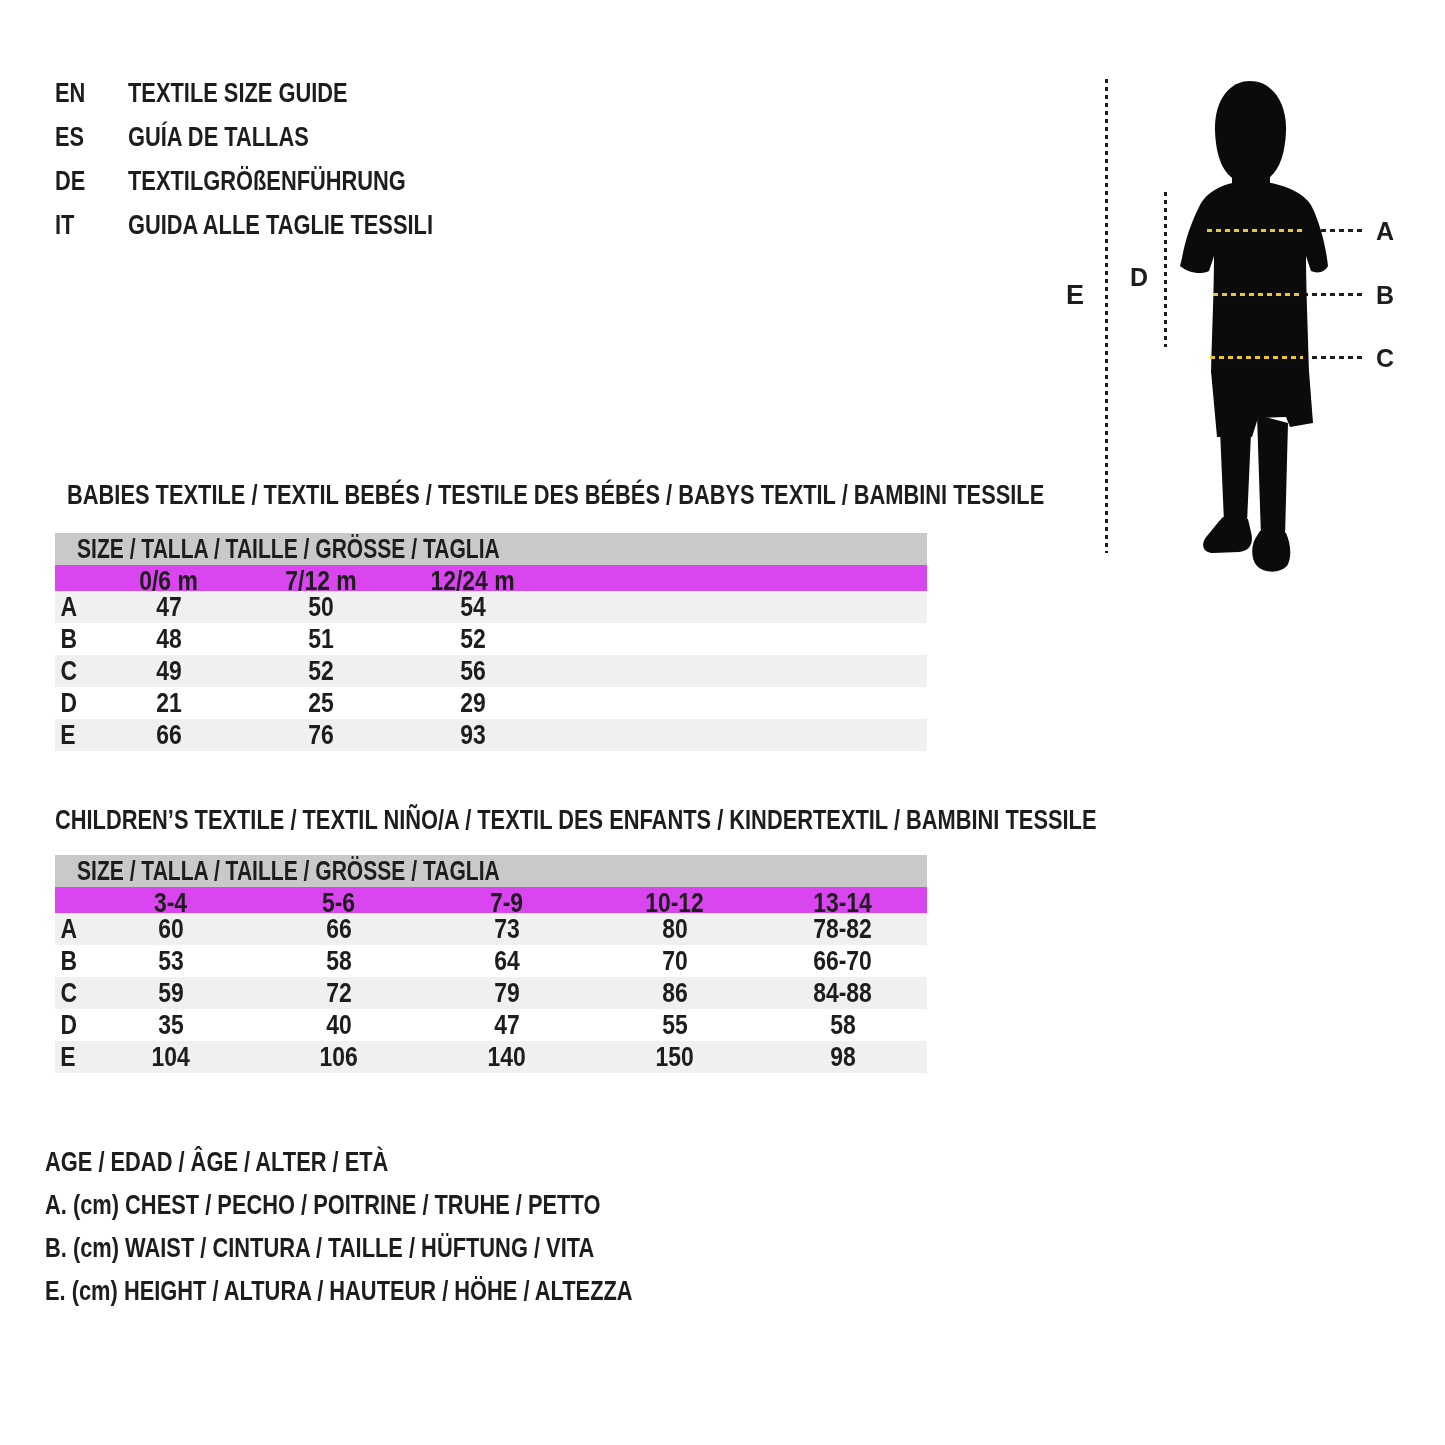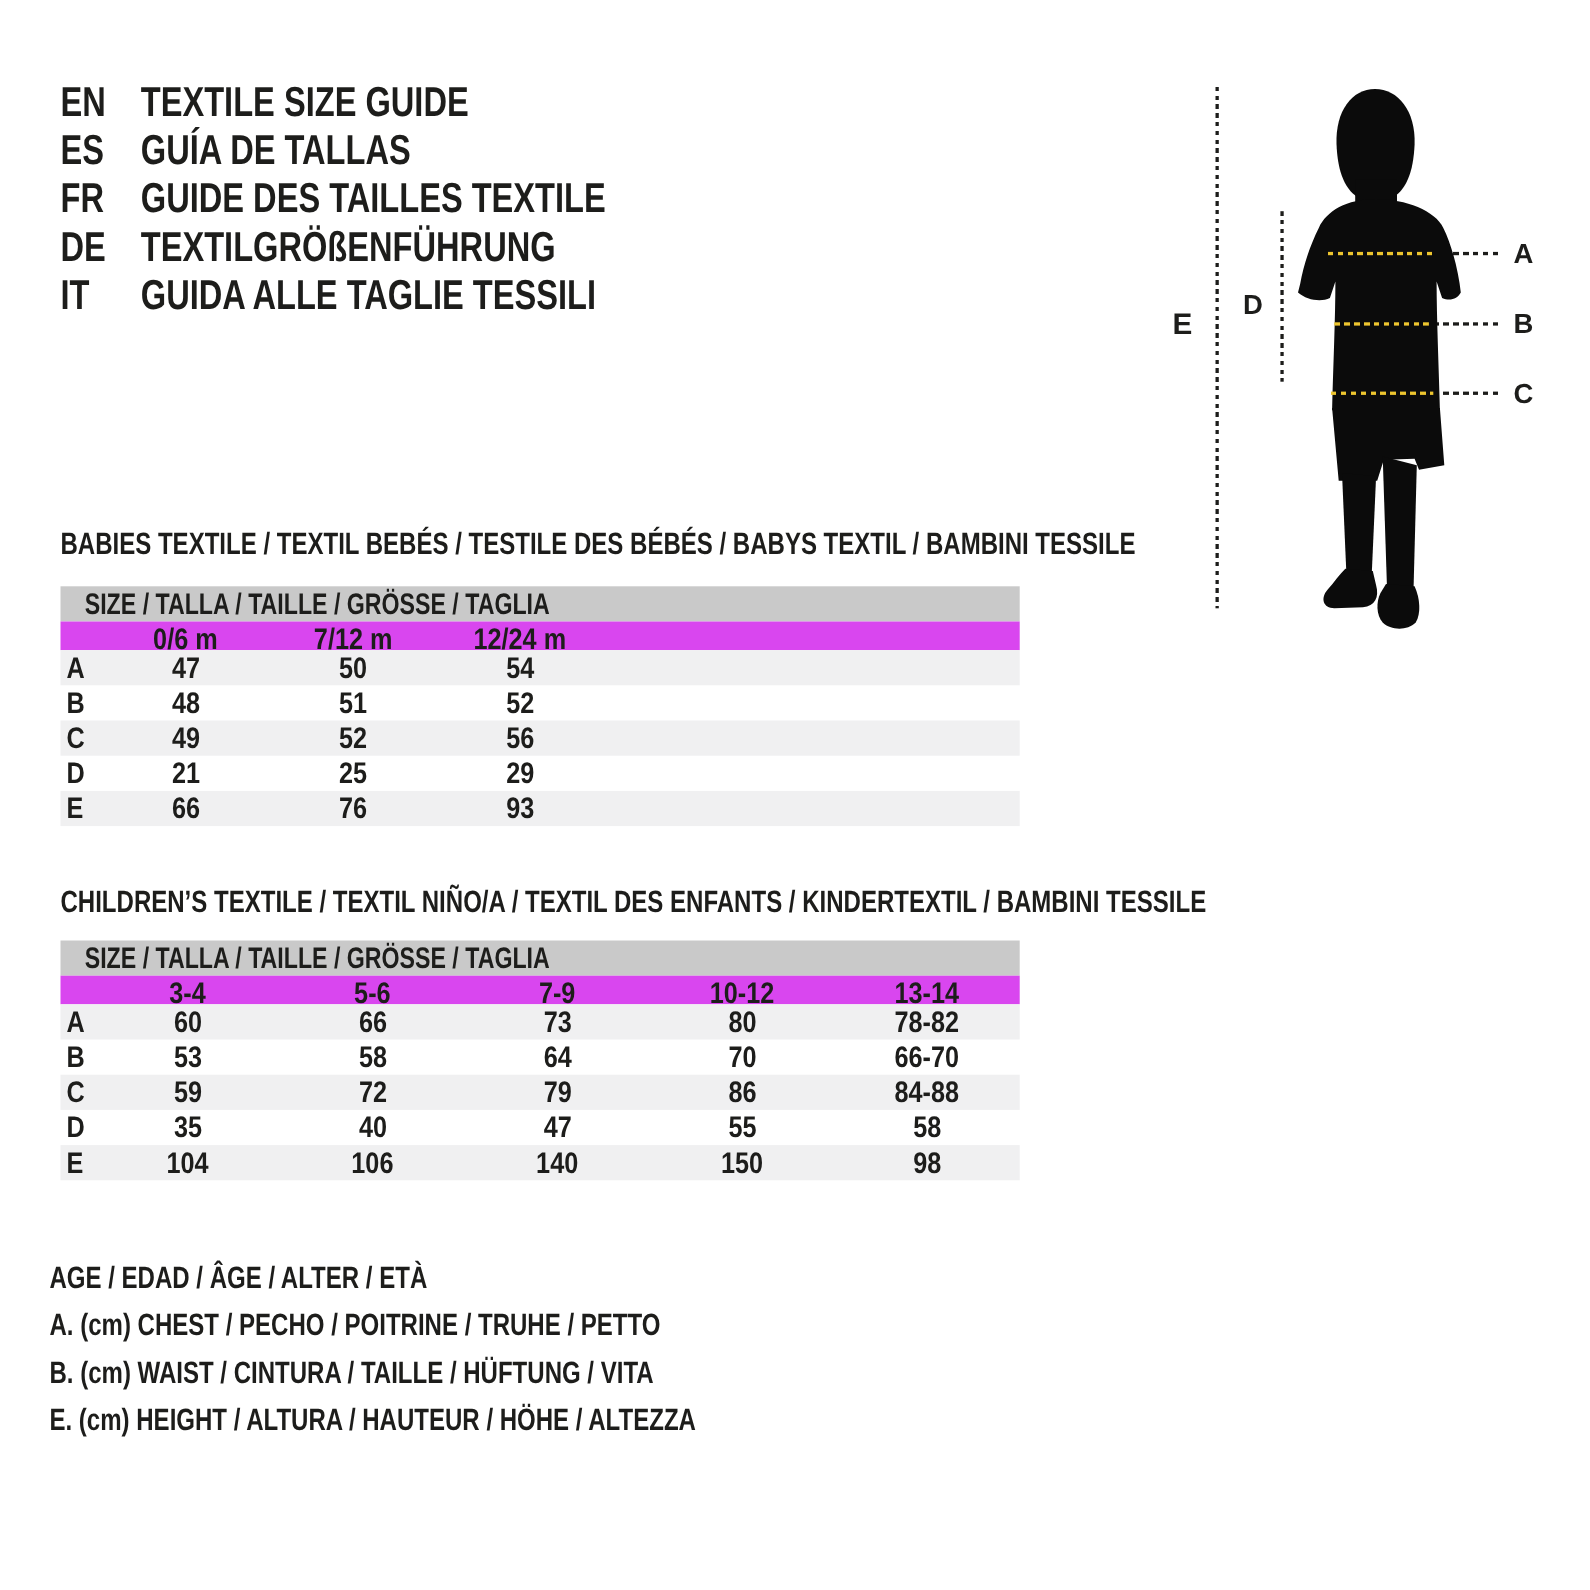--- a/index.html
+++ b/index.html
@@ -6,21 +6,21 @@
   .canvas{
     position:relative;width:1445px;height:1445px;background:#ffffff;
     font-family:"Liberation Sans",sans-serif;font-weight:bold;color:#1d1d1b;
     overflow:hidden;
   }
   
   .cond{display:inline-block;transform:scaleX(.78);transform-origin:0 50%;white-space:nowrap;}
   .condC{display:inline-block;transform:scaleX(.85);transform-origin:50% 50%;white-space:nowrap;}
 
   
-  .lang-block{position:absolute;left:55px;top:71px;font-size:38px;}
+  .lang-block{position:absolute;left:55px;top:71px;font-size:28px;}
   .lang-row{display:flex;height:44px;line-height:44px;}
   .lang-code{flex:0 0 73px;}
 
   
   .sec-title{position:absolute;left:55px;font-size:28px;height:34px;line-height:34px;white-space:nowrap;}
 
   
   .stable{position:absolute;left:55px;width:872px;font-size:27px;}
   .t-head{height:32px;line-height:32px;background:#c9c9c9;padding-left:22px;}
   .t-row{display:grid;height:32px;line-height:32px;}
@@ -47,24 +47,20 @@
 <div class="canvas">
 
   <div class="lang-block">
     <div class="lang-row">
       <span class="lang-code"><span class="cond">EN</span></span>
       <span class="cond">TEXTILE SIZE GUIDE</span>
     </div>
     <div class="lang-row">
       <span class="lang-code"><span class="cond">ES</span></span>
       <span class="cond">GUÍA DE TALLAS</span>
-    </div>
-    <div class="lang-row">
-      <span class="lang-code"><span class="cond">FR</span></span>
-      <span class="cond">GUIDE DES TAILLES TEXTILE</span>
     </div>
     <div class="lang-row">
       <span class="lang-code"><span class="cond">DE</span></span>
       <span class="cond">TEXTILGRÖßENFÜHRUNG</span>
     </div>
     <div class="lang-row">
       <span class="lang-code"><span class="cond">IT</span></span>
       <span class="cond">GUIDA ALLE TAGLIE TESSILI</span>
     </div>
   </div>
@@ -92,21 +88,21 @@
   <div class="ydash" style="left:1207px;top:229px;width:96px;"></div>
   <div class="ydash" style="left:1213px;top:293px;width:86px;"></div>
   <div class="ydash" style="left:1210px;top:356px;width:93px;"></div>
 
   <div class="fig-label" style="left:1376px;top:216px;">A</div>
   <div class="fig-label" style="left:1376px;top:280px;">B</div>
   <div class="fig-label" style="left:1376px;top:343px;">C</div>
   <div class="fig-label" style="left:1130px;top:262px;">D</div>
   <div class="fig-label" style="left:1066px;top:280px;font-size:27px;">E</div>
 
-  <div class="sec-title" style="top:478px;"><span class="cond">BABIES TEXTILE / TEXTIL BEBÉS / TESTILE DES BÉBÉS / BABYS TEXTIL / BAMBINI TESSILE</span></div>
+  <div class="sec-title" style="top:478px;margin-left:12px;"><span class="cond">BABIES TEXTILE / TEXTIL BEBÉS / TESTILE DES BÉBÉS / BABYS TEXTIL / BAMBINI TESSILE</span></div>
 
   <div class="stable babies" style="top:533px;">
     <div class="t-head"><span class="cond">SIZE / TALLA / TAILLE / GRÖSSE / TAGLIA</span></div>
     <div class="t-row t-colhead">
       <span class="rl"></span>
       <span class="cell"><span class="condC">0/6 m</span></span>
       <span class="cell"><span class="condC">7/12 m</span></span>
       <span class="cell"><span class="condC">12/24 m</span></span>
       <span></span>
     </div>

